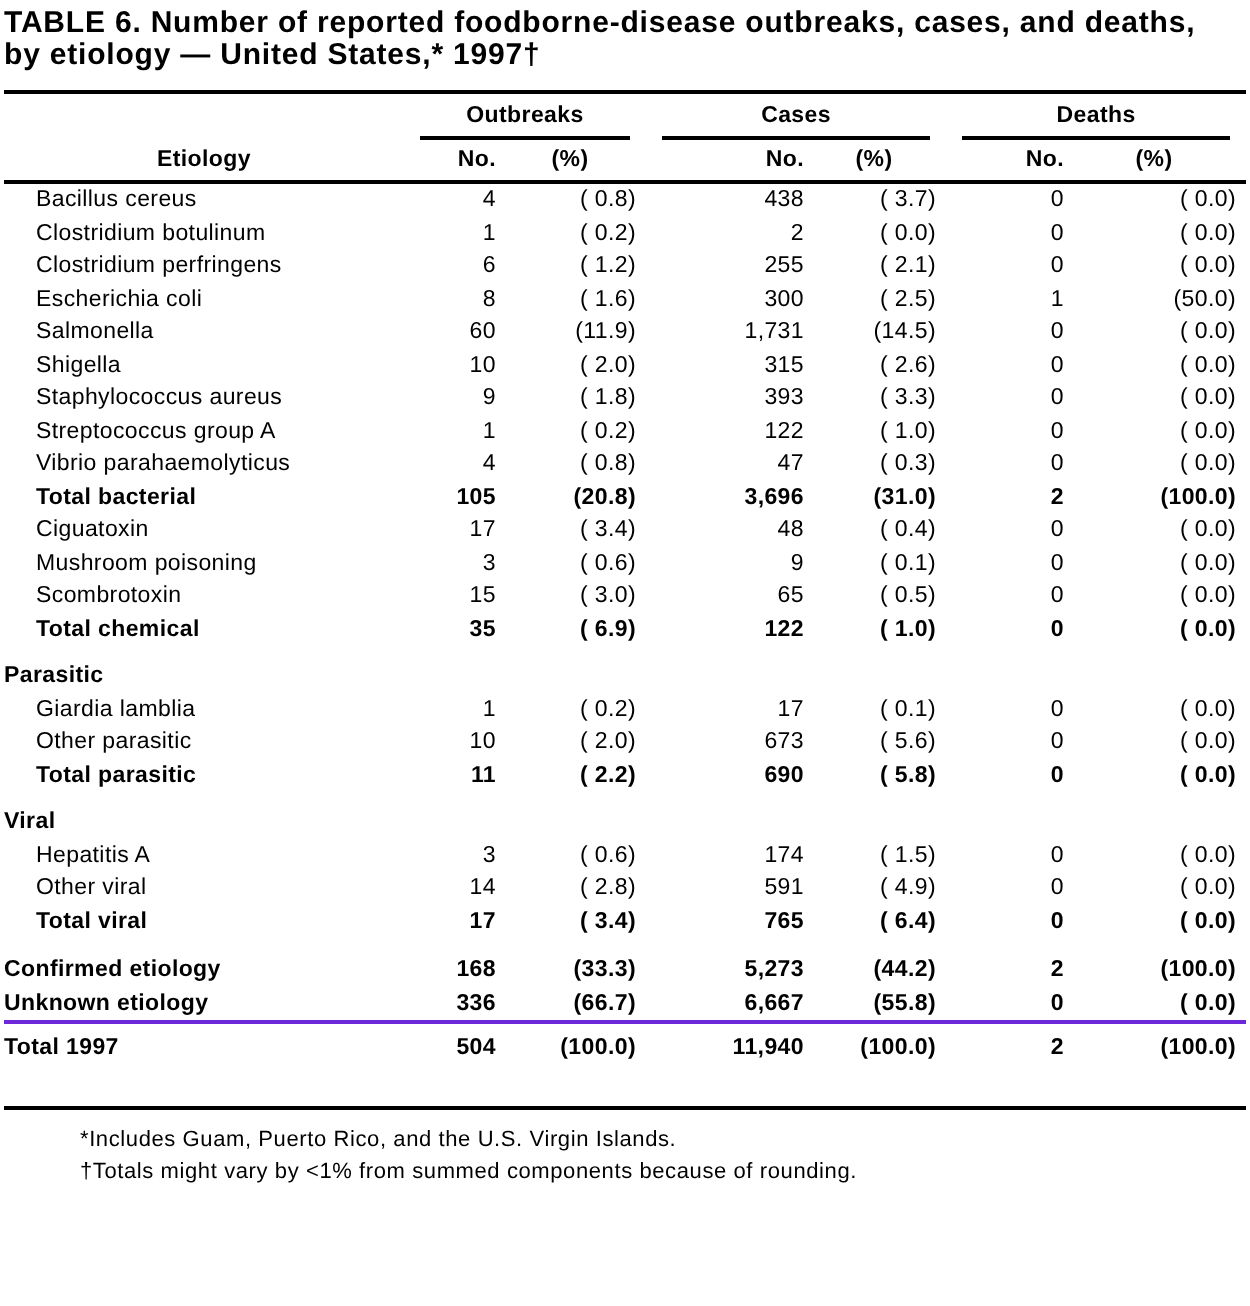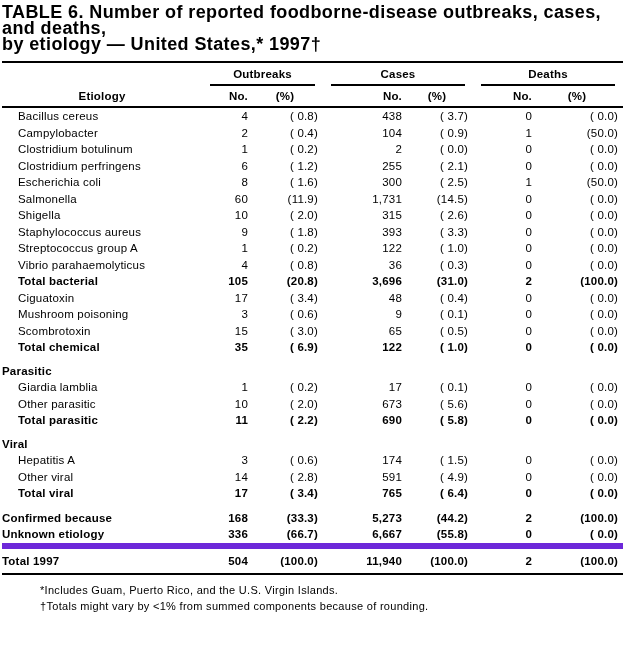--- a/index.html
+++ b/index.html
@@ -4,21 +4,21 @@
 <style>
   * { margin: 0; padding: 0; box-sizing: border-box; }
   html, body { background: #ffffff; }
   body {
     width: 625px; height: 653px; overflow: hidden;
     font-family: "Liberation Sans", sans-serif;
     color: #000; padding: 4px 2px 0 2px;
     -webkit-font-smoothing: antialiased;
   }
   .title {
-    font-size: 18px; font-weight: bold; line-height: 16px;
+    font-size: 15px; font-weight: bold; line-height: 16px;
     letter-spacing: 0.4px; margin-bottom: 9px;
   }
   .title-line { display: block; }
 
   table {
     border-collapse: collapse; table-layout: fixed;
     width: 621px; border-top: 2px solid #000;
   }
   th, td {
     font-size: 11.5px; line-height: 12.5px;
@@ -41,22 +41,22 @@
   td.etiology { text-align: left; }
   .row-species td.etiology { padding-left: 16px; }
   .row-item    td.etiology { padding-left: 16px; }
   .row-total   td.etiology { padding-left: 16px; }
   .row-total   td { font-weight: bold; }
   .row-section td { font-weight: bold; padding-top: 9px; }
   .row-summary td { font-weight: bold; }
   tr.gap-top td { padding-top: 10px; }
   .row-grand td {
     font-weight: bold;
-    border-top: 6px solid #6d28d9; border-bottom: 2px solid #000;
-    padding-top: 6px; padding-bottom: 6px;
+    border-top: 2px solid #6d28d9; border-bottom: 2px solid #000;
+    padding-top: 6px; padding-bottom: 22px;
   }
 
   .footnotes {
     margin-top: 7px; font-size: 11px; line-height: 16px;
     letter-spacing: 0.3px;
     margin-left: 38px;
   }
 </style>
 </head>
 <body>
@@ -105,29 +105,20 @@
         <tr class="row-species">
           <td class="etiology">Bacillus cereus</td>
           <td class="num">4</td>
           <td class="pct">( 0.8)</td>
           <td class="num">438</td>
           <td class="pct">( 3.7)</td>
           <td class="num">0</td>
           <td class="pct">( 0.0)</td>
         </tr>
         <tr class="row-species">
-          <td class="etiology">Campylobacter</td>
-          <td class="num">2</td>
-          <td class="pct">( 0.4)</td>
-          <td class="num">104</td>
-          <td class="pct">( 0.9)</td>
-          <td class="num">1</td>
-          <td class="pct">(50.0)</td>
-        </tr>
-        <tr class="row-species">
           <td class="etiology">Clostridium botulinum</td>
           <td class="num">1</td>
           <td class="pct">( 0.2)</td>
           <td class="num">2</td>
           <td class="pct">( 0.0)</td>
           <td class="num">0</td>
           <td class="pct">( 0.0)</td>
         </tr>
         <tr class="row-species">
           <td class="etiology">Clostridium perfringens</td>
@@ -180,21 +171,21 @@
           <td class="pct">( 0.2)</td>
           <td class="num">122</td>
           <td class="pct">( 1.0)</td>
           <td class="num">0</td>
           <td class="pct">( 0.0)</td>
         </tr>
         <tr class="row-species">
           <td class="etiology">Vibrio parahaemolyticus</td>
           <td class="num">4</td>
           <td class="pct">( 0.8)</td>
-          <td class="num">36</td>
+          <td class="num">47</td>
           <td class="pct">( 0.3)</td>
           <td class="num">0</td>
           <td class="pct">( 0.0)</td>
         </tr>
         <tr class="row-total">
           <td class="etiology">Total bacterial</td>
           <td class="num">105</td>
           <td class="pct">(20.8)</td>
           <td class="num">3,696</td>
           <td class="pct">(31.0)</td>
@@ -291,21 +282,21 @@
         <tr class="row-total">
           <td class="etiology">Total viral</td>
           <td class="num">17</td>
           <td class="pct">( 3.4)</td>
           <td class="num">765</td>
           <td class="pct">( 6.4)</td>
           <td class="num">0</td>
           <td class="pct">( 0.0)</td>
         </tr>
         <tr class="row-summary gap-top">
-          <td class="etiology">Confirmed because</td>
+          <td class="etiology">Confirmed etiology</td>
           <td class="num">168</td>
           <td class="pct">(33.3)</td>
           <td class="num">5,273</td>
           <td class="pct">(44.2)</td>
           <td class="num">2</td>
           <td class="pct">(100.0)</td>
         </tr>
         <tr class="row-summary">
           <td class="etiology">Unknown etiology</td>
           <td class="num">336</td>

